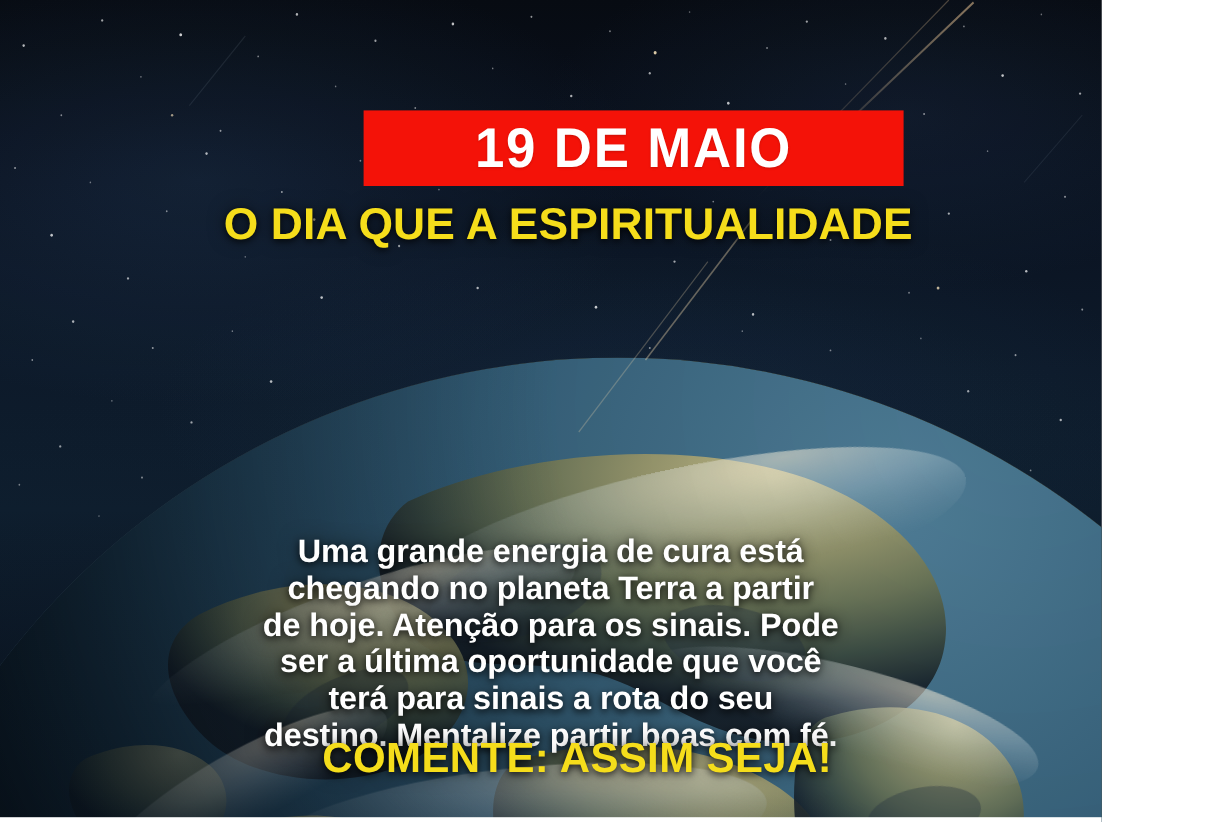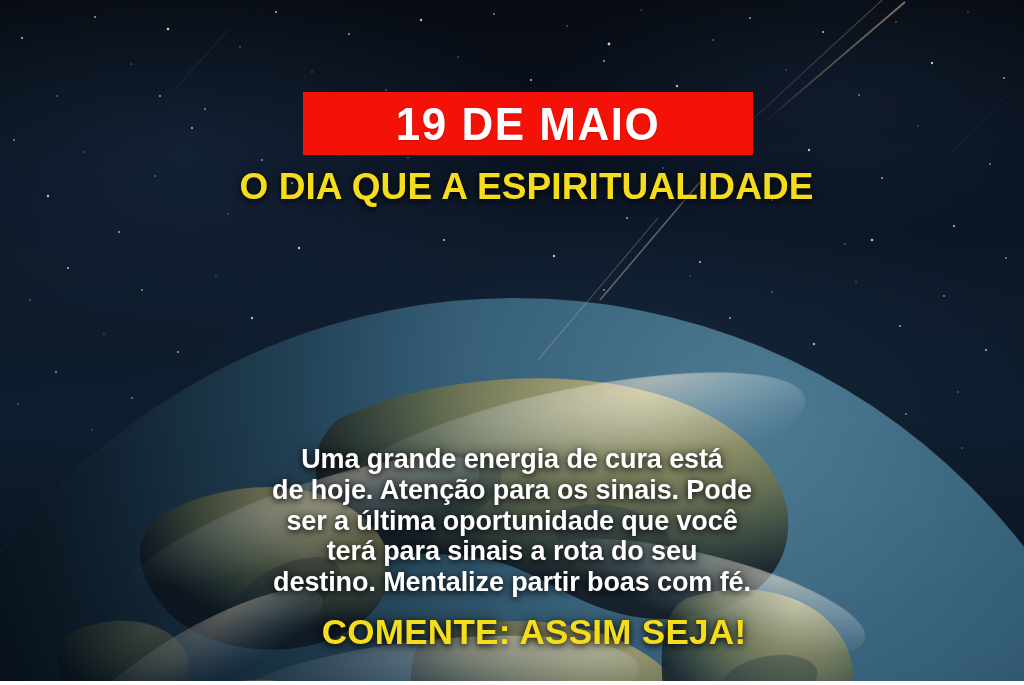--- a/index.html
+++ b/index.html
@@ -4,21 +4,21 @@
 <title>19 de Maio</title>
 <style>
   html, body {
     margin: 0;
     padding: 0;
     background: #ffffff;
   }
 
   #poster {
     position: relative;
-    width: 1024px;
+    width: 918px;
     height: 685px;
     overflow: hidden;
     background: #0a0f18;
     font-family: "Liberation Sans", sans-serif;
     -webkit-font-smoothing: antialiased;
   }
 
   
   .space-base {
     position: absolute;
@@ -474,20 +474,21 @@
     <div class="date-banner">
       <span class="date-banner-text">19 DE MAIO</span>
     </div>
 
     <div class="headline">
       <span class="headline-line">O DIA QUE A ESPIRITUALIDADE</span>
     </div>
 
     <div class="body-copy">
       <span class="body-line">Uma grande energia de cura está</span>
+      <span class="body-line">chegando no planeta Terra a partir</span>
       <span class="body-line">de hoje. Atenção para os sinais. Pode</span>
       <span class="body-line">ser a última oportunidade que você</span>
       <span class="body-line">terá para sinais a rota do seu</span>
       <span class="body-line">destino. Mentalize partir boas com fé.</span>
     </div>
 
     <div class="cta">COMENTE: ASSIM SEJA!</div>
 
   </div>
 

